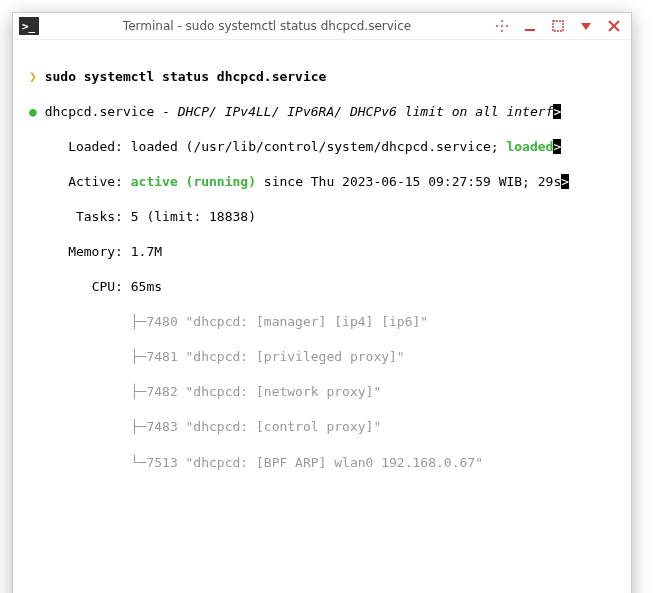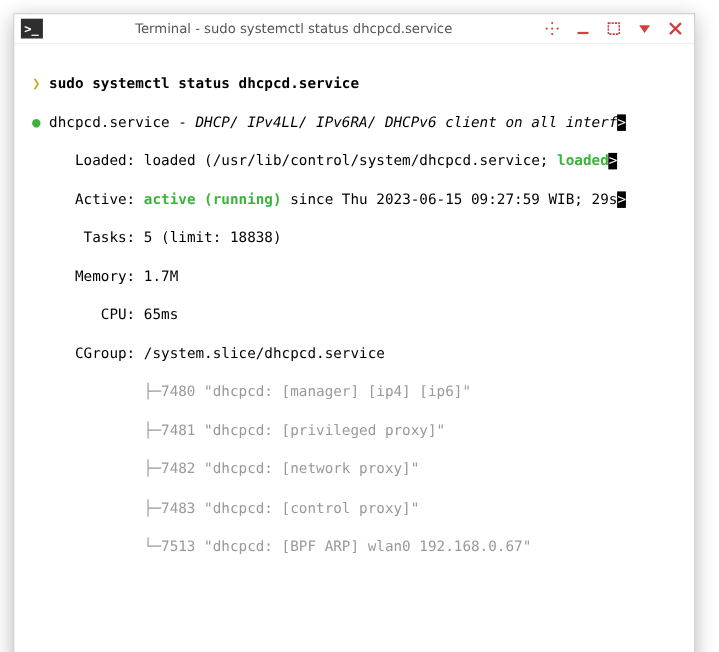--- a/index.html
+++ b/index.html
@@ -117,27 +117,26 @@
         <svg width="12" height="12" viewBox="0 0 12 12">
             <line x1="1" y1="1" x2="11" y2="11" stroke="#d04040" stroke-width="2"></line>
             <line x1="11" y1="1" x2="1" y2="11" stroke="#d04040" stroke-width="2"></line>
           </svg>
       </div>
     </div>
   </div>
 
   <div class="term">
 <span class="row"><span class="prompt-caret">❯</span> <span class="cmd">sudo systemctl status dhcpcd.service</span></span>
-<span class="row"><span class="bullet">●</span> <span>dhcpcd.service</span> - <span class="unit-italic">DHCP/ IPv4LL/ IPv6RA/ DHCPv6 client on all interf</span><span class="invert">&gt;</span></span>
+<span class="row"><span class="bullet">●</span> <span>dhcpcd.service</span> - <span class="unit-italic">DHCP/ IPv4LL/ IPv6RA/ DHCPv6 limit on all interf</span><span class="invert">&gt;</span></span>
 <span class="row">     <span>Loaded:</span> <span>loaded (/usr/lib/control/system/dhcpcd.service; </span><span class="green-bold">loaded</span><span class="invert">&gt;</span></span>
 <span class="row">     <span>Active:</span> <span class="green-bold">active (running)</span><span> since Thu 2023-06-15 09:27:59 WIB; 29s</span><span class="invert">&gt;</span></span>
 <span class="row">      <span>Tasks:</span> <span>5 (limit: 18838)</span></span>
 <span class="row">     <span>Memory:</span> <span>1.7M</span></span>
 <span class="row">        <span>CPU:</span> <span>65ms</span></span>
-<span class="row">     <span>CGroup:</span> <span>/system.slice/dhcpcd.service</span></span>
 <span class="row">             <span class="tree-col">├─</span><span class="gray">7480</span> <span class="gray">"dhcpcd: [manager] [ip4] [ip6]"</span></span>
 <span class="row">             <span class="tree-col">├─</span><span class="gray">7481</span> <span class="gray">"dhcpcd: [privileged proxy]"</span></span>
 <span class="row">             <span class="tree-col">├─</span><span class="gray">7482</span> <span class="gray">"dhcpcd: [network proxy]"</span></span>
 <span class="row">             <span class="tree-col">├─</span><span class="gray">7483</span> <span class="gray">"dhcpcd: [control proxy]"</span></span>
 <span class="row">             <span class="tree-col">└─</span><span class="gray">7513</span> <span class="gray">"dhcpcd: [BPF ARP] wlan0 192.168.0.67"</span></span>
 
 <span class="row"> </span>
 
 
 

